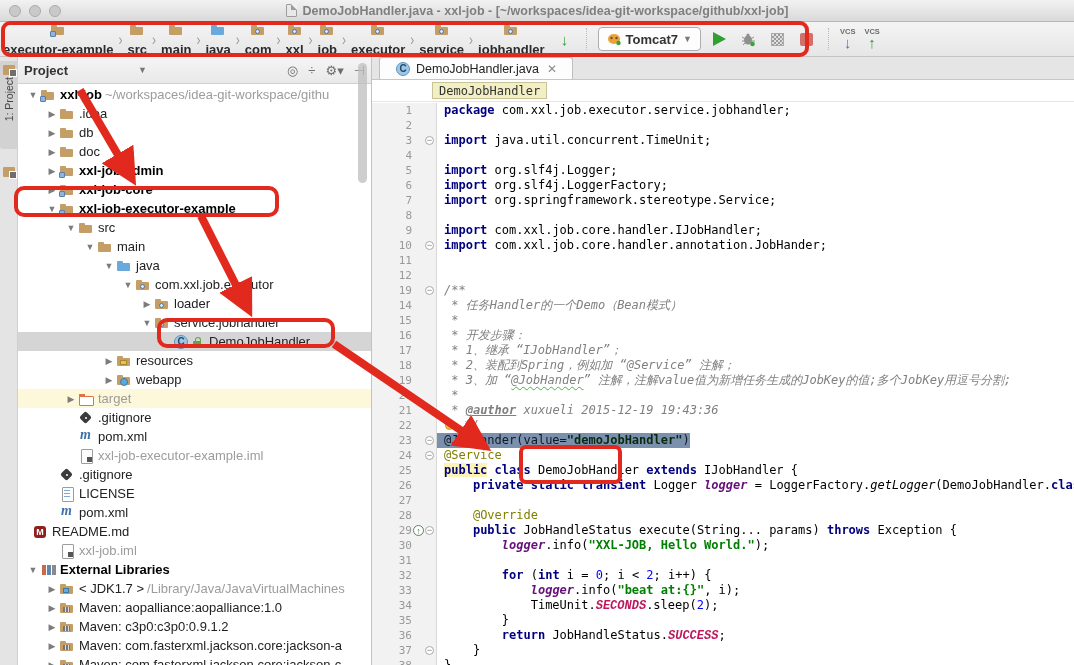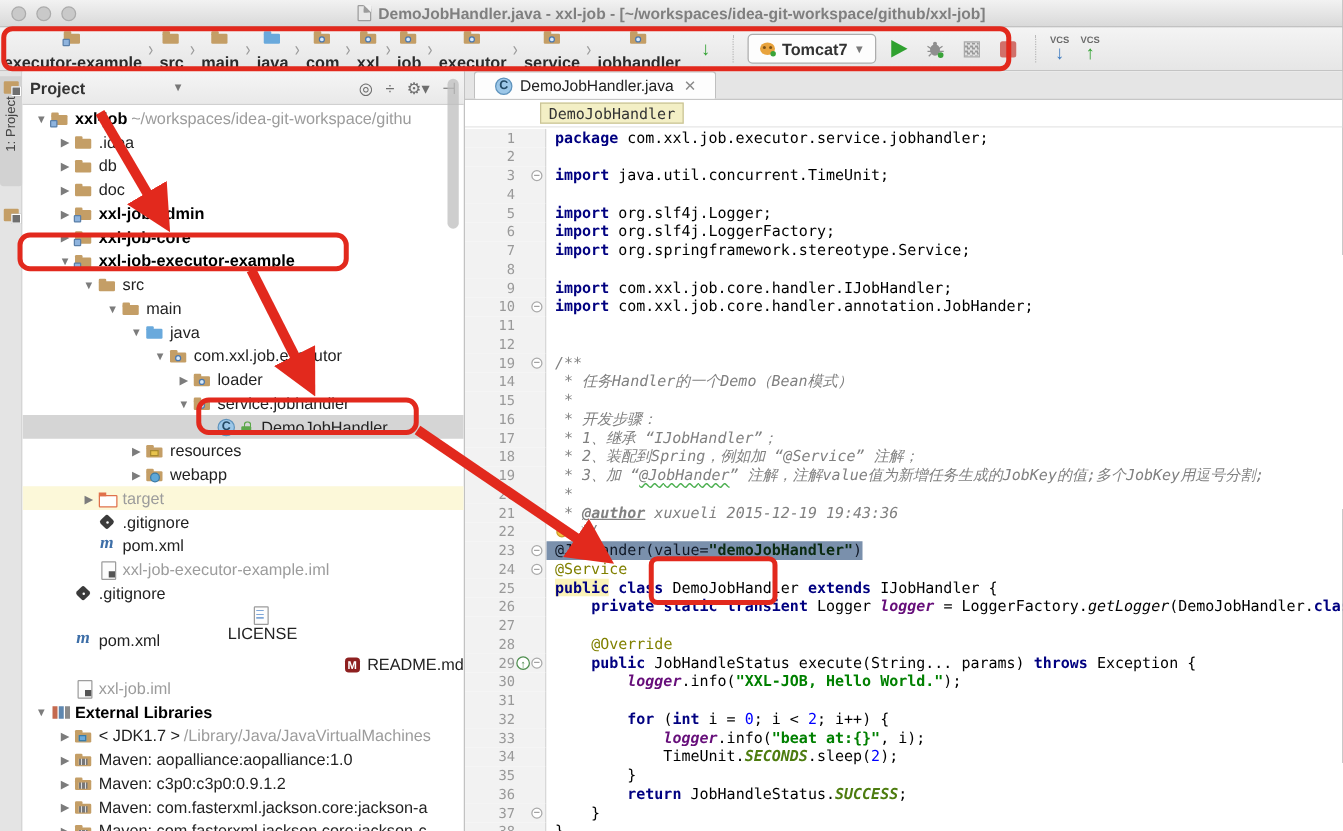--- a/index.html
+++ b/index.html
@@ -115,21 +115,21 @@
      margin:0 3px 0 1px;vertical-align:middle;}
   .k{color:#000080;font-weight:bold;}
   .s{color:#008000;font-weight:bold;}
   .n{color:#0000FF;}
   .a{color:#808000;}
   .c{color:#808080;font-style:italic;}
   .cw{color:#808080;font-style:italic;text-decoration:underline wavy #4CAF50 1px;text-underline-offset:2px;}
   .ct{color:#808080;font-style:italic;font-weight:bold;text-decoration:underline;}
   .f{color:#660E7A;font-weight:bold;font-style:italic;}
   .m{font-style:italic;}
-  .cf{color:#4d7c0f;font-weight:bold;font-style:italic;}
+  .cf{color:#be185d;font-weight:bold;font-style:italic;font-family:Liberation Mono, monospace;}
   .khl{color:#000080;font-weight:bold;background:#FBF3B8;}
   .p{color:#000;}
   .cl.sel .txt{background:#7A90AC;color:#101826;}
   .cl.sel .txt .a,.cl.sel .txt .p{color:#101826;}
   .cl.sel .txt .sb{color:#0A2A10;font-weight:bold;}
 
   
   .play{width:0;height:0;border-left:13px solid #2FA12F;border-top:7px solid transparent;border-bottom:7px solid transparent;}
   .stop{width:13px;height:13px;background:#D1706A;border-radius:2px;}
   .cover{width:13px;height:13px;background:repeating-conic-gradient(#9a9a9a 0 25%,#e0e0e0 0 50%) 0 0/4px 4px;border:1px solid #aaa;}
@@ -403,31 +403,31 @@
         <div class="trow" style="padding-left: 46px;">
           <span class="arrow"></span>
           <span class="ic iml"></span>
           <span class="tlabel dim">xxl-job-executor-example.iml</span>
         </div>
         <div class="trow" style="padding-left: 27px;">
           <span class="arrow"></span>
           <span class="ic git"></span>
           <span class="tlabel">.gitignore</span>
         </div>
-        <div class="trow" style="padding-left: 27px; flex-direction: column;">
+        <div class="trow" style="padding-left: 27px;">
           <span class="arrow"></span>
           <span class="ic txt"></span>
           <span class="tlabel">LICENSE</span>
         </div>
         <div class="trow" style="padding-left: 27px;">
           <span class="arrow"></span>
           <span class="ic mvn"></span>
           <span class="tlabel">pom.xml</span>
         </div>
-        <div class="trow" style=" justify-content: flex-end;">
+        <div class="trow" style="">
           <span class="arrow"></span>
           <span class="ic md"></span>
           <span class="tlabel">README.md</span>
         </div>
         <div class="trow" style="padding-left: 27px;">
           <span class="arrow"></span>
           <span class="ic iml"></span>
           <span class="tlabel dim">xxl-job.iml</span>
         </div>
         <div class="trow" style="padding-left: 8px;">

